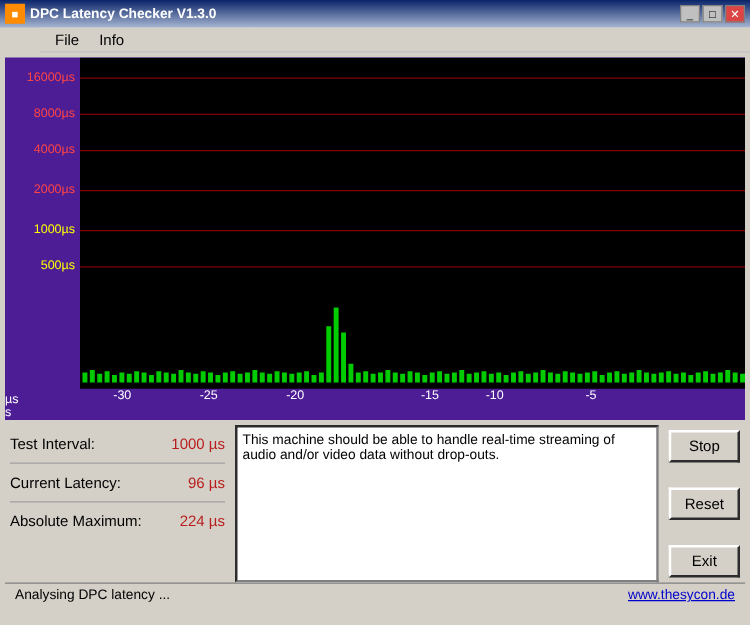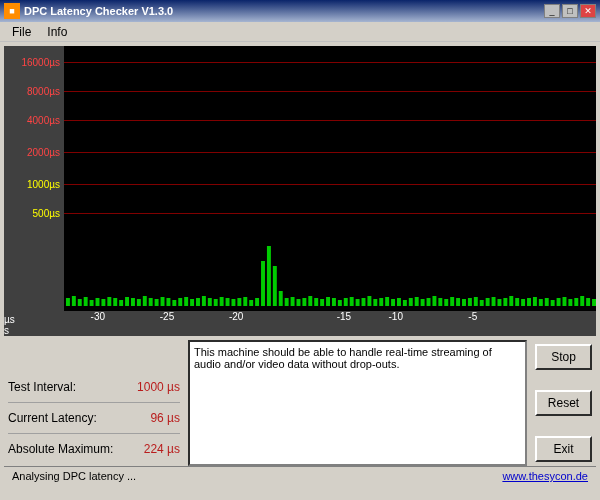--- a/index.html
+++ b/index.html
@@ -62,30 +62,31 @@
     .title-btn.close { background: #d44; color: white; }
 
     
     .menu-bar {
       background: #d4d0c8;
       height: 20px;
       display: flex;
       align-items: center;
       padding: 0 4px;
       border-bottom: 1px solid #c0c0c0;
+      margin-left: 32px;
     }
     .menu-item {
       padding: 2px 8px;
       cursor: pointer;
       font-size: 12px;
     }
 
     
     .chart-container {
-      background: #404040;
+      background: #4c1d95;
       margin: 4px;
       position: relative;
       height: 290px;
       overflow: hidden;
     }
 
     
     .chart-inner {
       position: absolute;
       top: 0; left: 60px; right: 0; bottom: 25px;
@@ -126,21 +127,20 @@
       margin: 0 4px;
       gap: 4px;
     }
 
     .left-stats {
       width: 180px;
       display: flex;
       flex-direction: column;
       gap: 4px;
       padding: 4px 0;
-      margin-top: 32px;
     }
     .stat-row {
       display: flex;
       justify-content: space-between;
       padding: 4px 4px;
     }
     .stat-label { color: #000; }
     .stat-value { color: #b91c1c; font-weight: normal; }
 
     .message-box {

